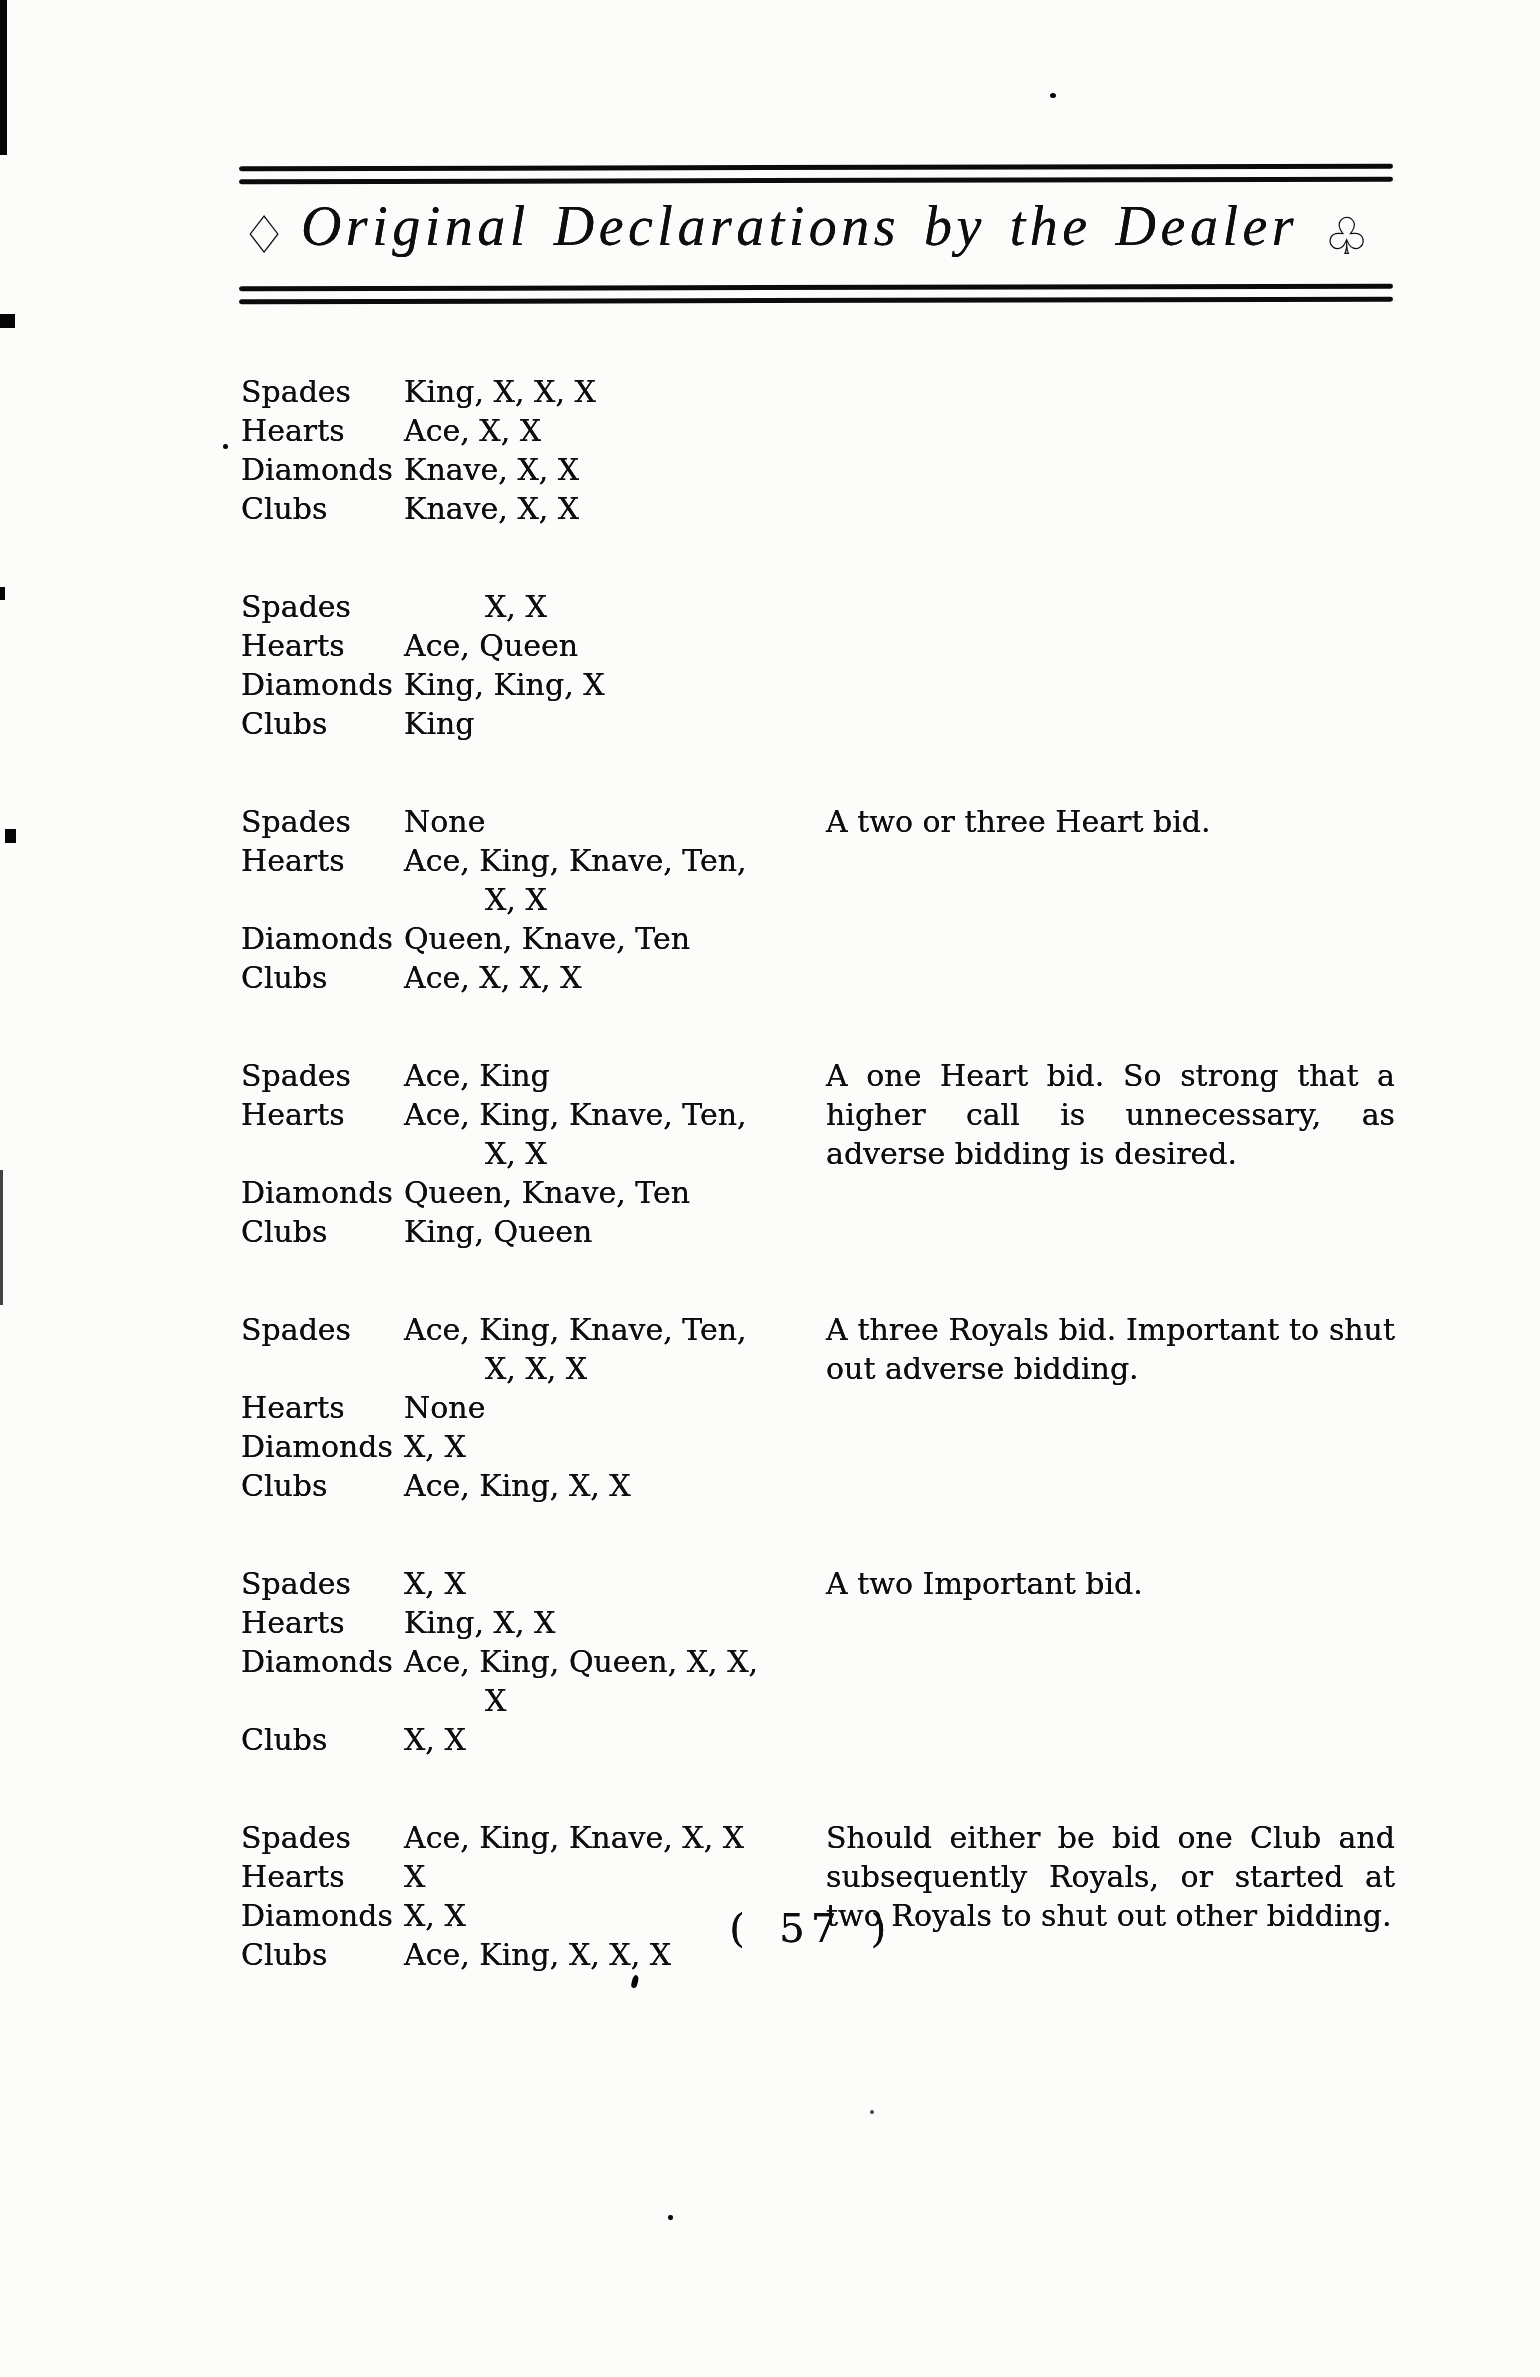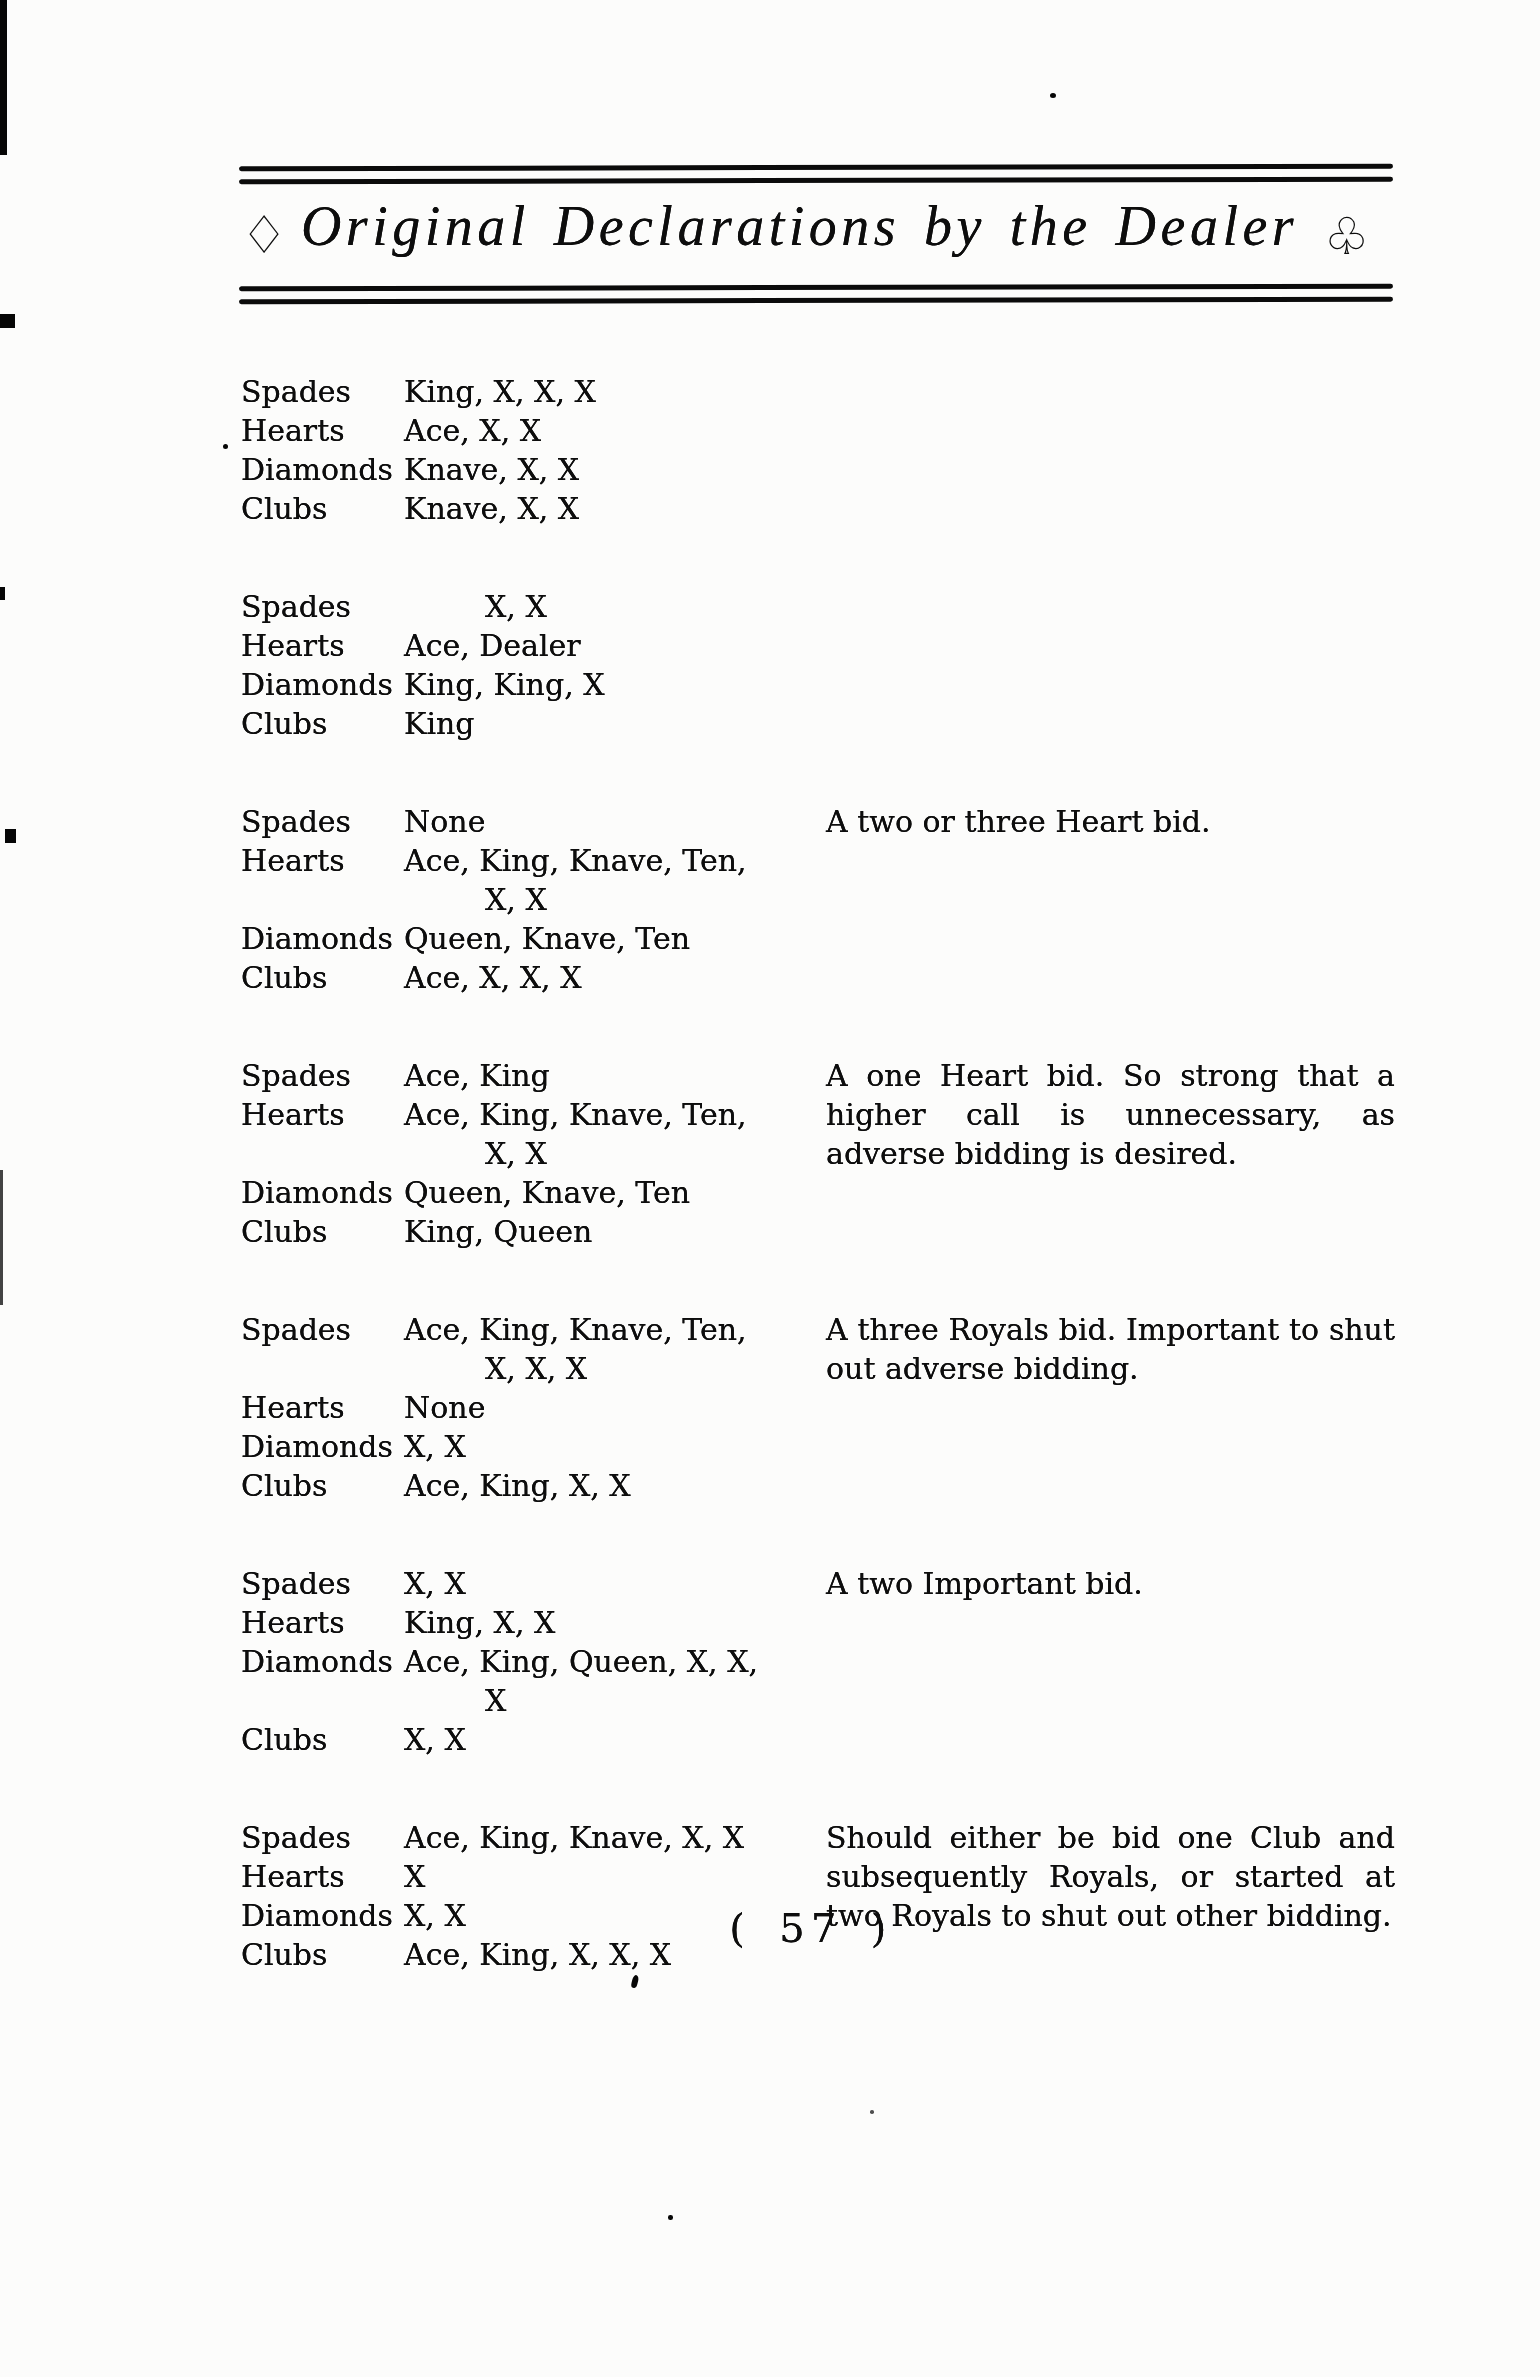--- a/index.html
+++ b/index.html
@@ -114,21 +114,21 @@
       <div class="hand-col">
           <div class="hand-row">
             <span class="suit">Spades</span>
             <div class="cards">
               <div class="cards-cont">X, X</div>
             </div>
           </div>
           <div class="hand-row">
             <span class="suit">Hearts</span>
             <div class="cards">
-              <div class="cards-line">Ace, Dealer</div>
+              <div class="cards-line">Ace, Queen</div>
             </div>
           </div>
           <div class="hand-row">
             <span class="suit">Diamonds</span>
             <div class="cards">
               <div class="cards-line">King, King, X</div>
             </div>
           </div>
           <div class="hand-row">
             <span class="suit">Clubs</span>

